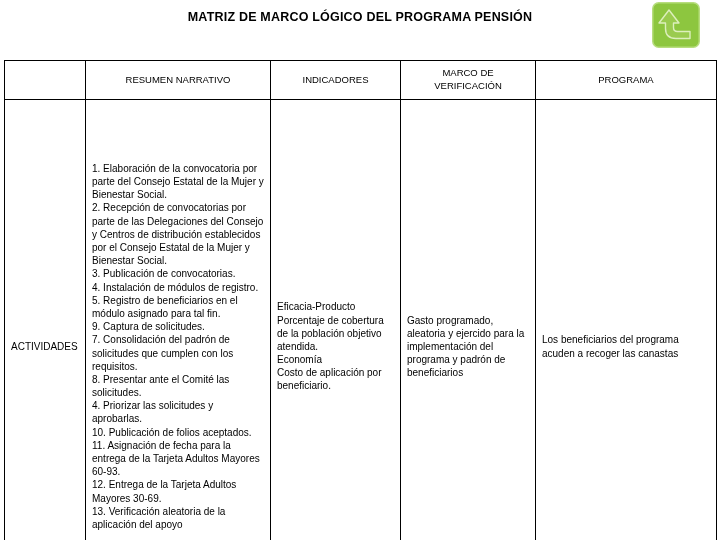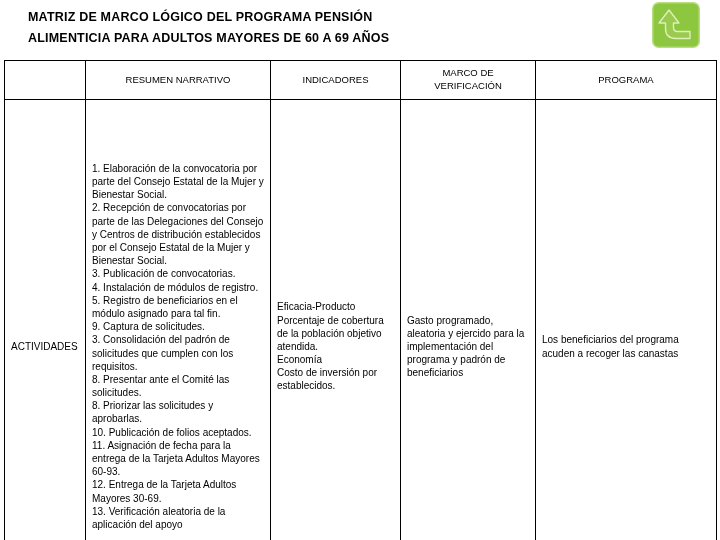--- a/index.html
+++ b/index.html
@@ -5,23 +5,22 @@
   html,body{margin:0;padding:0}
   body{
     width:720px;height:540px;position:relative;overflow:hidden;
     background:#ffffff;color:#000;
     font-family:"Liberation Sans", sans-serif;
   }
   .slide{position:absolute;inset:0;background:#fff}
 
   .title-block{
     position:absolute;top:7px;left:0;right:0;
-    text-align:left;font-weight:bold;font-size:12.5px;line-height:21px;
+    text-align:center;font-weight:bold;font-size:12.5px;line-height:21px;
     letter-spacing:.2px;
-    padding-left:28px;
   }
 
   .nav-btn{
     position:absolute;top:2px;right:20px;width:48px;height:46px;
     cursor:pointer;background:none;border:none;padding:0;
   }
   .nav-btn svg{display:block}
 
   table.lf{
     position:absolute;left:4px;top:60px;width:712px;height:534px;
@@ -46,21 +45,20 @@
   .cell-resumen div,.cell-mid div{margin:0}
   .wrap-text{white-space:pre-line}
 </style>
 </head>
 <body>
 
 <div class="slide">
 
   <div class="title-block">
     <div>MATRIZ DE MARCO LÓGICO DEL  PROGRAMA PENSIÓN</div>
-    <div>ALIMENTICIA PARA ADULTOS MAYORES DE 60 A 69 AÑOS</div>
   </div>
 
   <button class="nav-btn" title="">
     <svg width="48" height="46" viewBox="0 0 48 46">
       <rect x="0.75" y="0.75" width="46.5" height="44.5" rx="6" stroke="#B7DD7E" stroke-width="1.5" fill="#8DC63F"></rect>
       <path d="M17 8 L27 21 L21.5 21 L21.5 25.5 Q21.5 29.5 25.5 29.5 L38 29.5 L38 36.5 L24 36.5 Q13.5 36.5 13.5 26.5 L13.5 21 L7 21 Z" stroke="#DDEFBD" stroke-width="1.4" stroke-linejoin="round" fill="#9ACB4F"></path>
     </svg>
   </button>
 
   <table class="lf">
@@ -83,33 +81,33 @@
     <tbody>
       <tr>
         <td class="row-label">ACTIVIDADES</td>
         <td class="cell-resumen">
             <div>1. Elaboración de la convocatoria por parte del Consejo Estatal de la Mujer y Bienestar Social.</div>
             <div>2. Recepción de convocatorias por parte de las Delegaciones del Consejo y Centros de distribución establecidos por el Consejo Estatal de la Mujer y Bienestar Social.</div>
             <div>3. Publicación de convocatorias.</div>
             <div>4. Instalación de módulos de registro.</div>
             <div>5. Registro de beneficiarios en el módulo asignado para tal fin.</div>
             <div>9. Captura de solicitudes.</div>
-            <div>3. Consolidación del padrón de solicitudes que cumplen con los requisitos.</div>
+            <div>7. Consolidación del padrón de solicitudes que cumplen con los requisitos.</div>
             <div>8. Presentar ante el Comité las solicitudes.</div>
-            <div>8. Priorizar las solicitudes y aprobarlas.</div>
+            <div>4. Priorizar las solicitudes y aprobarlas.</div>
             <div>10. Publicación de folios aceptados.</div>
             <div>11. Asignación de fecha para la entrega de la Tarjeta Adultos Mayores 60-93.</div>
             <div>12. Entrega de la Tarjeta Adultos Mayores 30-69.</div>
             <div>13. Verificación aleatoria de la aplicación del apoyo</div>
           </td>
         <td class="cell-mid">
             <div>Eficacia-Producto</div>
             <div>Porcentaje de cobertura de la población objetivo atendida.</div>
             <div>Economía</div>
-            <div>Costo de inversión por establecidos.</div>
+            <div>Costo de aplicación por beneficiario.</div>
           </td>
         <td class="cell-mid wrap-text">Gasto programado, aleatoria y ejercido para la implementación del programa y padrón de beneficiarios</td>
         <td class="cell-mid wrap-text">Los beneficiarios del programa acuden a recoger las canastas</td>
       </tr>
     </tbody>
   </table>
 
 </div>
 
 </body></html>

